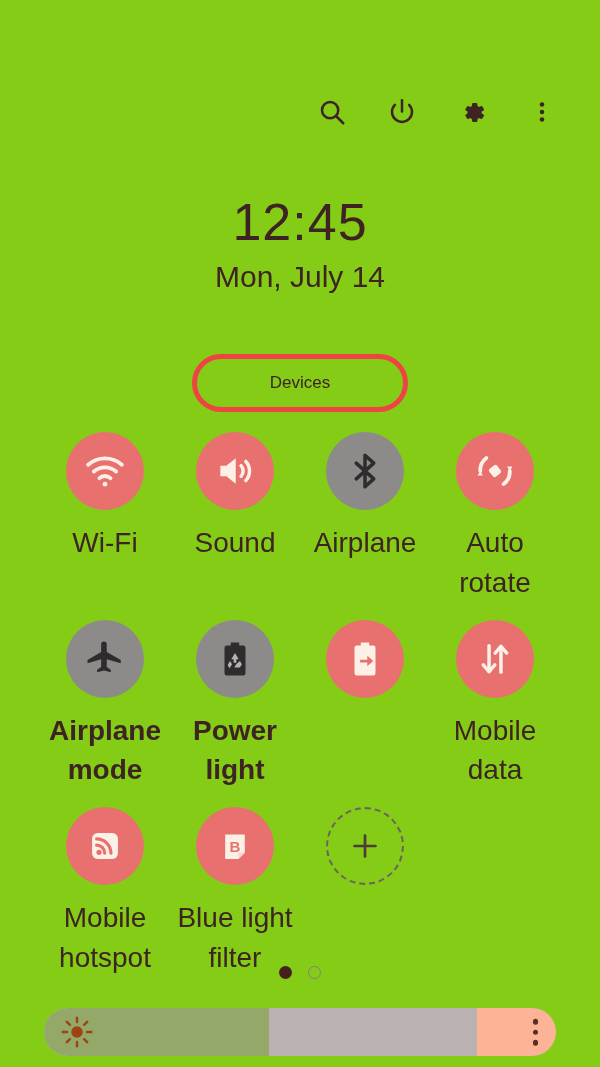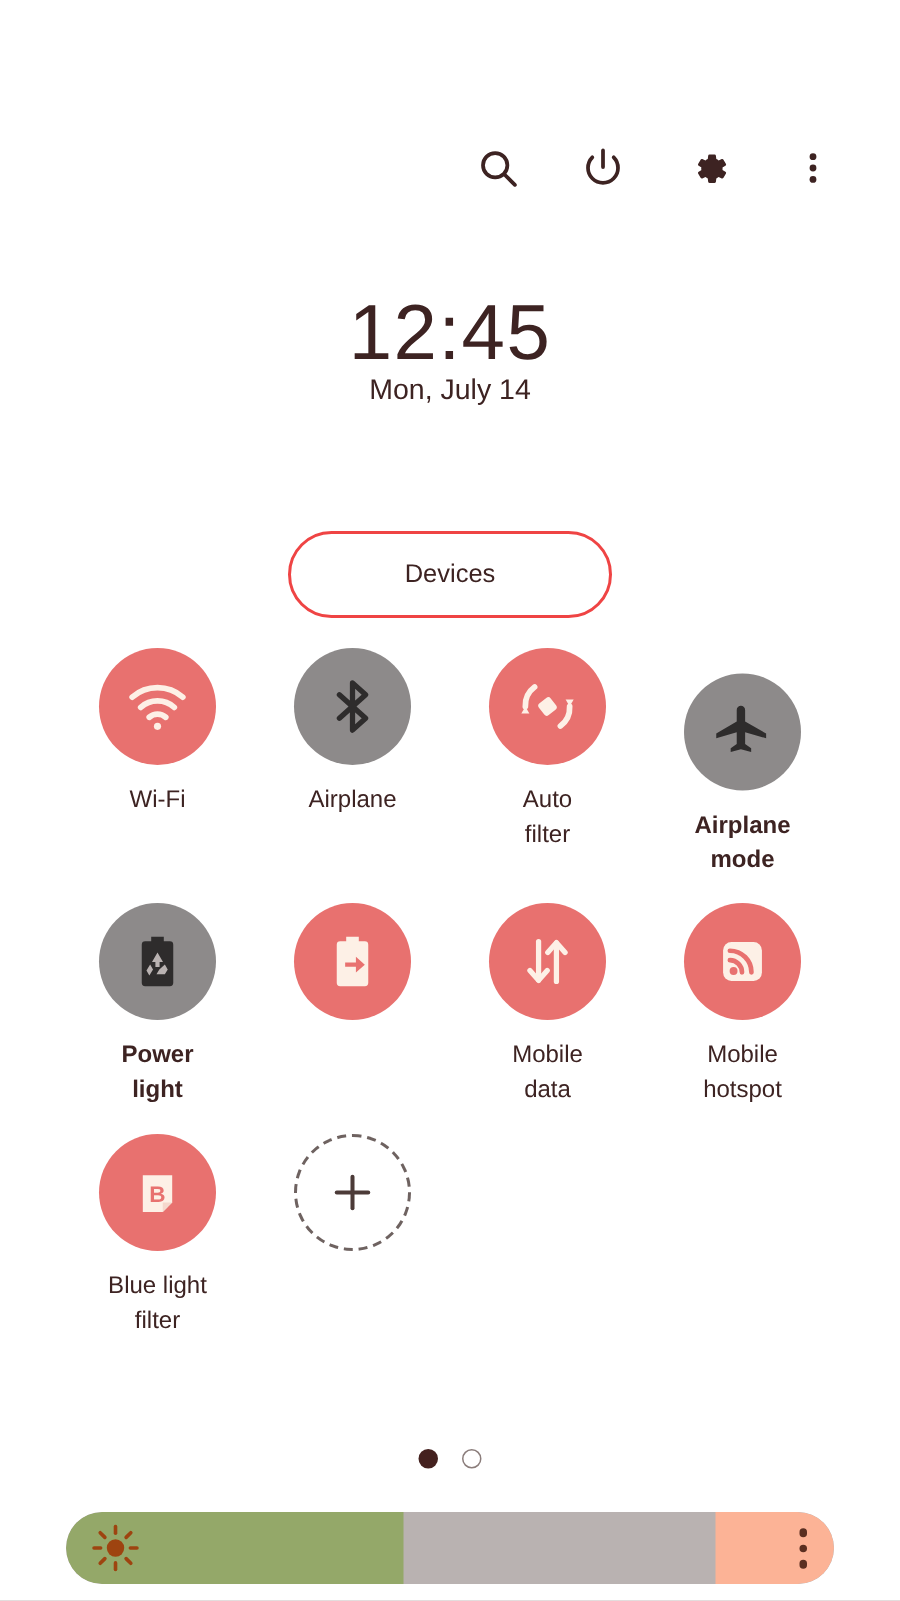--- a/index.html
+++ b/index.html
@@ -5,21 +5,21 @@
   * { box-sizing: border-box; margin: 0; padding: 0; }
   html, body {
     width: 600px; height: 1067px;
     background: #cdc4c3;
     font-family: "Liberation Sans", sans-serif;
     overflow: hidden;
   }
   .panel {
     position: relative;
     width: 600px; height: 1067px;
-    background: #ffffff;
+    background: #84cc16;
     color: #3d2322;
   }
 
   
   .topbar {
     position: absolute; top: 90px; right: 36px;
     display: flex; align-items: center; gap: 26px;
   }
   .topbar .ticon {
     width: 44px; height: 44px;
@@ -31,31 +31,32 @@
   
   .clock-wrap {
     position: absolute; top: 195px; left: 0; width: 100%;
     text-align: center;
   }
   .clock {
     font-size: 52px; font-weight: 300; letter-spacing: 1px;
     color: #3d2322; line-height: 1.05;
   }
   .date {
-    font-size: 19px; font-weight: 400; color: #3d2322;
+    margin-top: 10px;
+    font-size: 30px; font-weight: 400; color: #3d2322;
   }
 
   
   .pills {
     position: absolute; top: 354px; left: 0; width: 100%;
     display: flex; justify-content: center; gap: 52px;
   }
   .pill {
     width: 216px; height: 58px;
-    border: 2px solid #ef4444;
+    border: 5px solid #ef4444;
     border-radius: 29px;
     display: flex; align-items: center; justify-content: center;
     font-size: 17px; color: #3d2322;
     background: transparent;
     cursor: pointer;
   }
 
   
   .grid {
     position: absolute; top: 432px; left: 40px;
@@ -75,21 +76,21 @@
     display: flex; align-items: center; justify-content: center;
   }
   .circle.on  { background: #e8716f; }
   .circle.off { background: #8d8a8a; }
   .circle.add {
     background: transparent;
     border: 2px dashed #6e6260;
   }
   .tile-label {
     margin-top: 13px;
-    font-size: 16px; line-height: 1.42;
+    font-size: 28px; line-height: 1.42;
     text-align: center; color: #3d2322;
     max-width: 124px;
     white-space: pre-line;
   }
 
   
   .dots {
     position: absolute; top: 966px; left: 0; width: 100%;
     display: flex; align-items: center; justify-content: center; gap: 16px;
   }
@@ -182,20 +183,30 @@
         <svg width="44" height="44" viewBox="0 0 24 24" fill="none" stroke="#fdf0e6" stroke-width="2.1" stroke-linecap="round">
           <path d="M2.8 8.6a14 14 0 0 1 18.4 0"></path>
           <path d="M5.9 12.3a9.2 9.2 0 0 1 12.2 0"></path>
           <path d="M9 15.9a4.5 4.5 0 0 1 6 0"></path>
           <circle cx="12" cy="19.2" r="1.3" fill="#fdf0e6" stroke="none"></circle>
         </svg>
       </div>
       <div class="tile-label">Wi-Fi</div>
     </div>
 
+    <div class="tile">
+      <div class="circle on">
+        <svg width="44" height="44" viewBox="0 0 24 24" fill="none">
+          <path d="M4 9.2h3.3L12.4 5v14l-5.1-4.2H4z" fill="#fdf0e6"></path>
+          <path d="M15.3 9.1a4.3 4.3 0 0 1 0 5.8" stroke="#fdf0e6" stroke-width="1.9" stroke-linecap="round"></path>
+          <path d="M17.9 6.8a7.7 7.7 0 0 1 0 10.4" stroke="#fdf0e6" stroke-width="1.9" stroke-linecap="round"></path>
+        </svg>
+      </div>
+      <div class="tile-label">Sound</div>
+    </div>
 
     <div class="tile">
       <div class="circle off">
         <svg width="42" height="42" viewBox="0 0 24 24" fill="none" stroke="#2e2c2c" stroke-width="2" stroke-linecap="round" stroke-linejoin="round">
           <path d="M7 7.5L17 16.5 12 21V3l5 4.5L7 16.5"></path>
         </svg>
       </div>
       <div class="tile-label">Airplane</div>
     </div>
 
@@ -203,21 +214,21 @@
       <div class="circle on">
         <svg width="46" height="46" viewBox="0 0 24 24" fill="none">
           <path d="M7.5 5.2A8 8 0 0 0 4.3 12" stroke="#fdf0e6" stroke-width="2" stroke-linecap="round"></path>
           <path d="M16.5 18.8A8 8 0 0 0 19.7 12" stroke="#fdf0e6" stroke-width="2" stroke-linecap="round"></path>
           <path d="M4.3 12l-1.4 2.4h2.8z" fill="#fdf0e6"></path>
           <path d="M19.7 12l1.4-2.4h-2.8z" fill="#fdf0e6"></path>
           <rect x="9.4" y="9.4" width="5.2" height="5.2" rx="1.1" fill="#fdf0e6" transform="rotate(-38 12 12)"></rect>
         </svg>
       </div>
       <div class="tile-label">Auto
-filter</div>
+rotate</div>
     </div>
 
     <div class="tile tile-row-2">
       <div class="circle off">
         <svg width="42" height="42" viewBox="0 0 24 24" fill="#2e2c2c">
           <path d="M21 14.4v-1.8l-8-4.6V3.6a1.6 1.6 0 1 0-3.2 0V8L2 12.6v1.8l7.8-2.3v4.5l-2.3 1.6v1.4l3.9-1 3.9 1v-1.4l-2.3-1.6v-4.5z"></path>
         </svg>
       </div>
       <div class="tile-label">Airplane
 mode</div>

